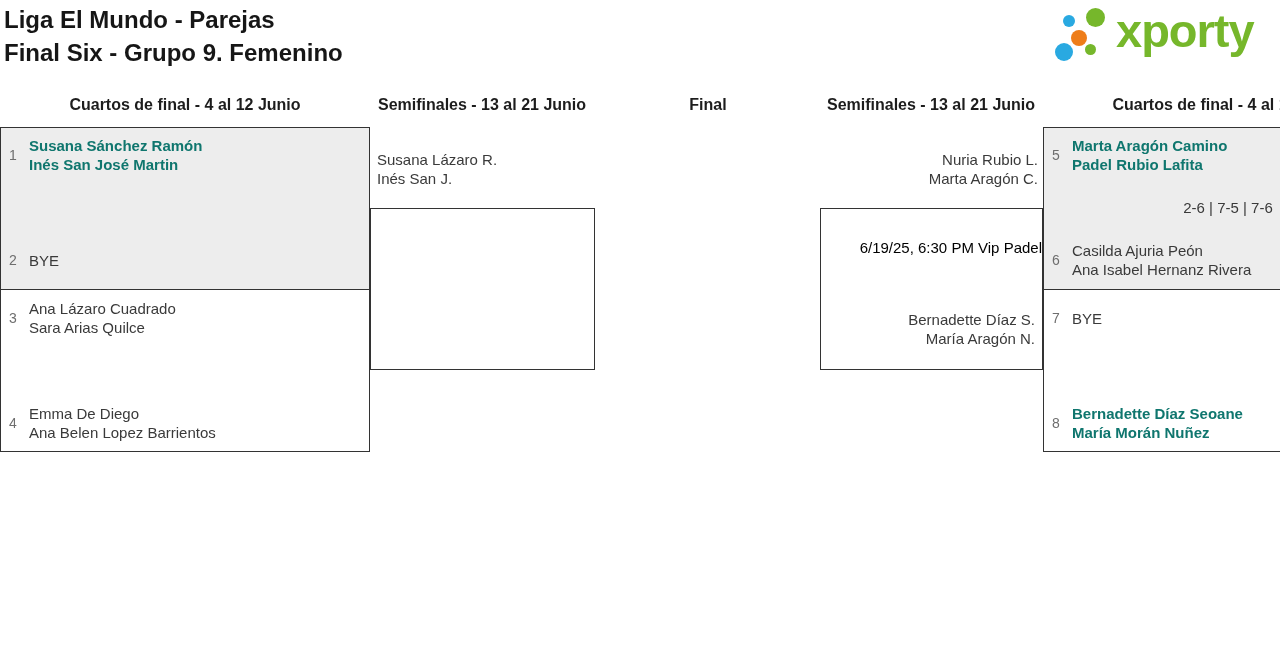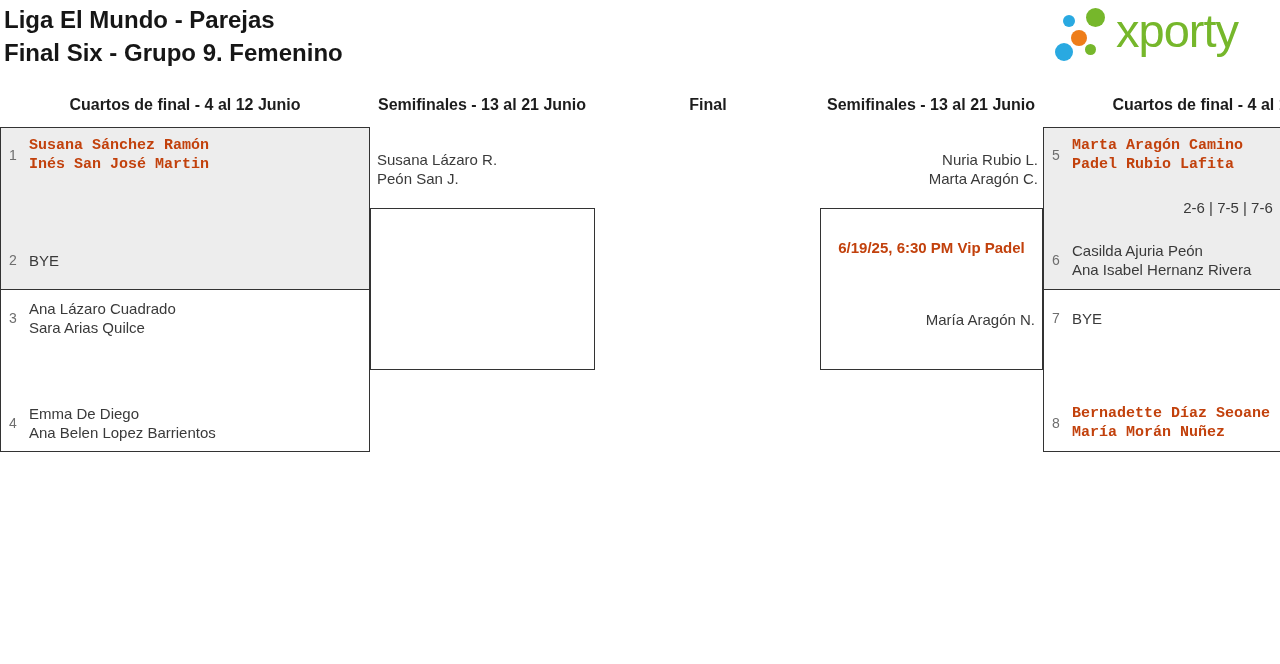--- a/index.html
+++ b/index.html
@@ -21,21 +21,21 @@
   
   .logo{left:1050px;top:0;width:230px;height:72px;}
   .dot{position:absolute;border-radius:50%;}
   .dot-blue-sm {left:13px;top:15px;width:12px;height:12px;background:#29a9e1;}
   .dot-green-lg{left:36px;top:8px;width:19px;height:19px;background:#76b72b;}
   .dot-orange  {left:21px;top:30px;width:16px;height:16px;background:#ee7d19;}
   .dot-blue-lg {left:5px;top:43px;width:18px;height:18px;background:#29a9e1;}
   .dot-green-sm{left:35px;top:44px;width:11px;height:11px;background:#76b72b;}
   .logo-text{
     position:absolute;left:66px;top:5px;
-    font-size:47px;font-weight:400;color:#76b72b;letter-spacing:-1px;
+    font-size:47px;font-weight:700;color:#76b72b;letter-spacing:-1px;
     line-height:52px;
   }
 
   
   .round-header{
     top:96px;width:400px;text-align:center;white-space:nowrap;
     font-size:16px;font-weight:700;color:#1d1d1d;
   }
 
   
@@ -49,34 +49,34 @@
   .half-grey{background:#ededed;}
 
   .prow{
     position:absolute;left:8px;right:4px;height:38px;
     display:flex;align-items:center;
   }
   .prow-a{top:8px;}
   .prow-b{top:113px;}
   .seed{width:16px;flex:none;font-size:14px;color:#6e6e6e;}
   .names{margin-left:4px;font-size:15px;line-height:19px;color:#3a3a3a;}
-  .names.bold{font-weight:700;color:#c2410c;font-family:Liberation Mono, monospace;}
+  .names.bold{font-weight:700;color:#0f766e;}
 
   .match-info{
     position:absolute;left:0;right:0;top:70px;
     text-align:center;font-size:15px;line-height:19px;color:#3a3a3a;
   }
 
   .sf-box{
     top:208px;height:162px;
     border:1.5px solid #333;box-sizing:border-box;background:#fff;
   }
   .sf-left-box{left:370px;width:225px;}
   .sf-right-box{left:820px;width:223px;}
-  .sf-info{position:absolute;left:0;right:0;top:29px;text-align:center;font-size:15px;line-height:19px;color:#c2410c;font-weight:bold;}
+  .sf-info{position:absolute;left:0;right:0;top:29px;text-align:right;font-size:15px;line-height:19px;color:#000000;}
   .sf-team-bottom{position:absolute;right:7px;left:8px;top:101px;text-align:right;font-size:15px;line-height:19px;color:#3a3a3a;}
 
   .team-above{top:150px;font-size:15px;line-height:19px;color:#3a3a3a;}
   .team-above-left{left:377px;}
   .team-above-right{left:820px;width:218px;text-align:right;}
 </style>
 </head>
 <body>
 
 <div class="abs page-title">
@@ -128,33 +128,34 @@
       <span class="names">
         <div>Emma De Diego</div>
         <div>Ana Belen Lopez Barrientos</div>
       </span>
     </div>
   </div>
 </div>
 
 <div class="abs team-above team-above-left">
   <div>Susana Lázaro R.</div>
-  <div>Peón San J.</div>
+  <div>Inés San J.</div>
 </div>
 
 <div class="abs sf-box sf-left-box"></div>
 
 <div class="abs team-above team-above-right">
   <div>Nuria Rubio L.</div>
   <div>Marta Aragón C.</div>
 </div>
 
 <div class="abs sf-box sf-right-box">
   <div class="sf-info">6/19/25, 6:30 PM Vip Padel</div>
   <div class="sf-team-bottom">
+    <div>Bernadette Díaz S.</div>
     <div>María Aragón N.</div>
   </div>
 </div>
 
 <div class="abs qf-box" style="left:1043px">
   <div class="half half-top half-grey">
     <div class="prow prow-a">
       <span class="seed">5</span>
       <span class="names bold">
         <div>Marta Aragón Camino</div>

